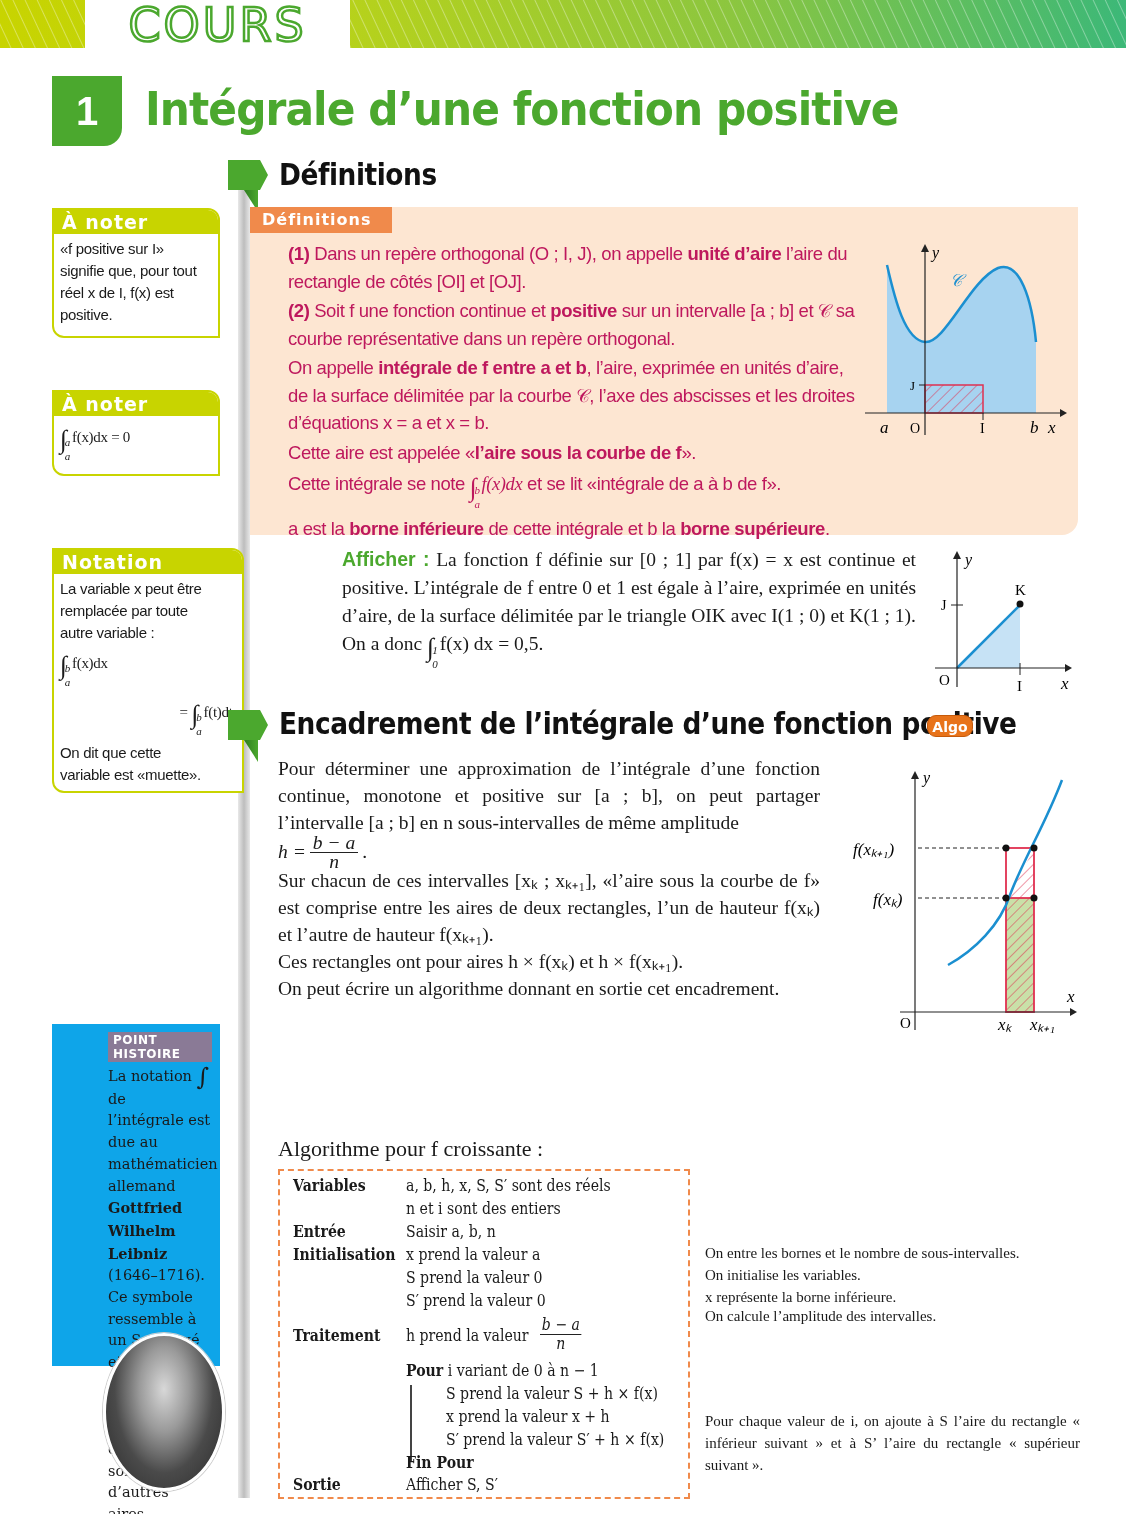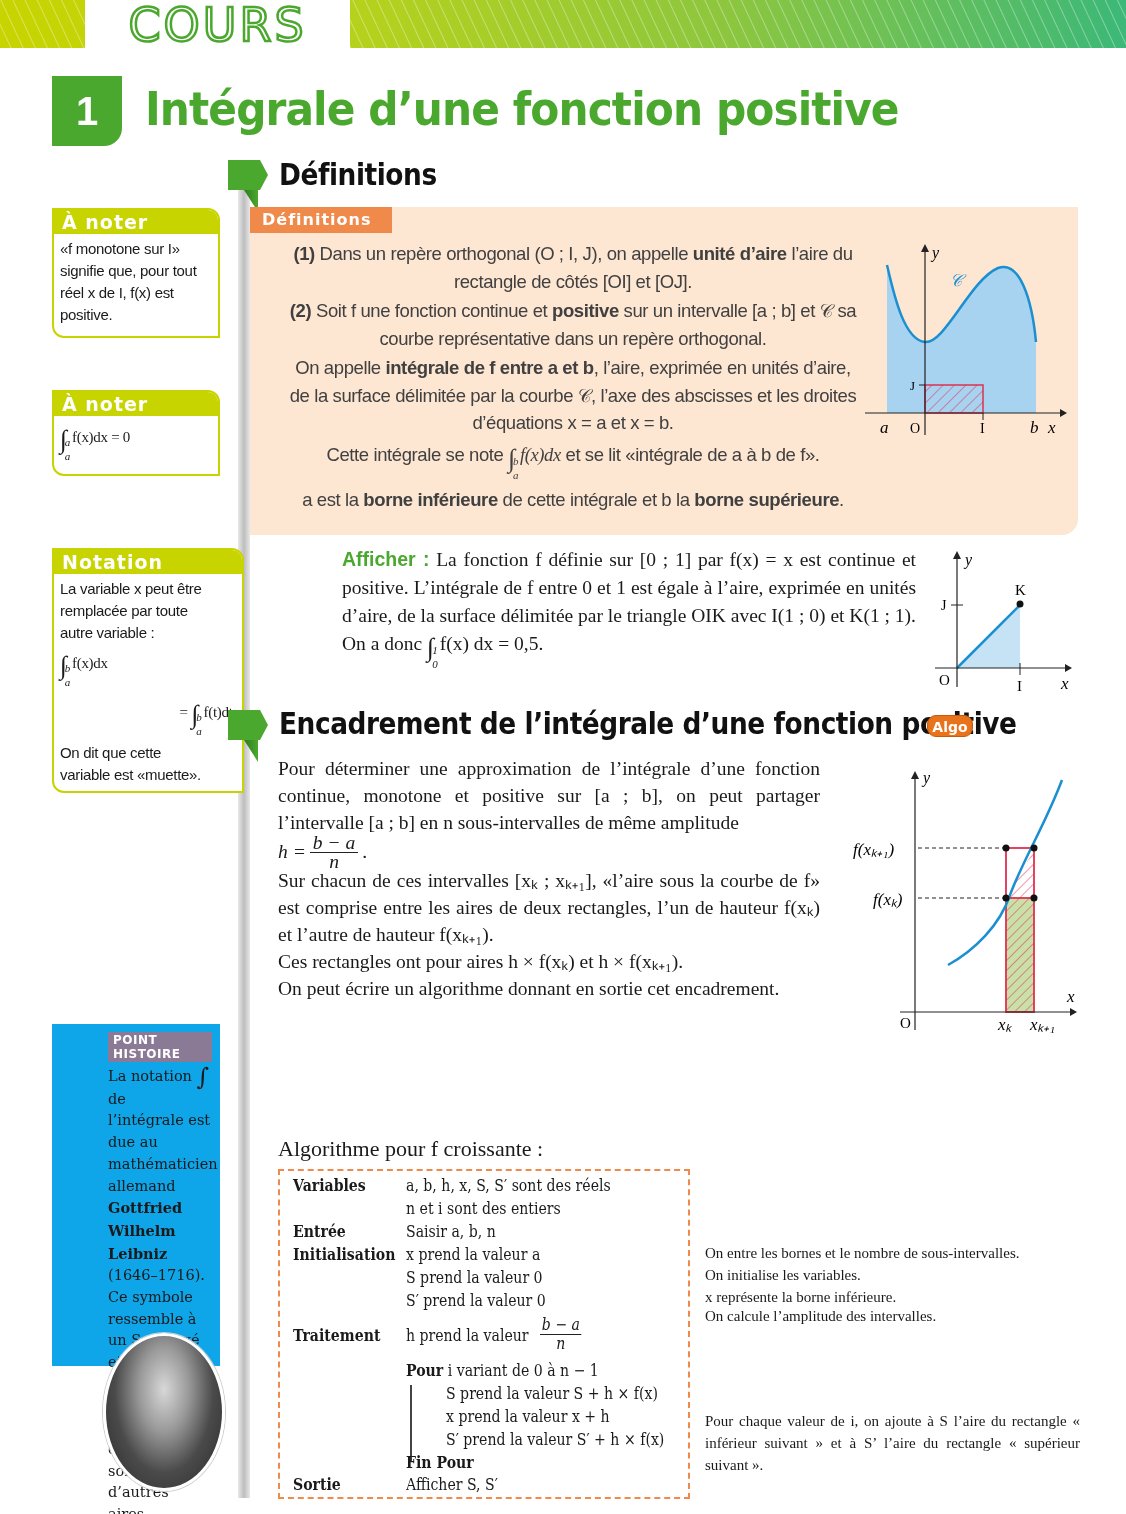--- a/index.html
+++ b/index.html
@@ -82,21 +82,21 @@
   }
   
   .def-box {
     left: 250px; top: 207px; width: 828px; height: 328px; background: #fde6d2; border-radius: 0 0 16px 0;
   }
   .def-head {
     left: 250px; top: 207px; width: 142px; height: 26px; background: #f08a4b; color: #fff;
     font-family: "DejaVu Sans", sans-serif; font-weight: bold; font-size: 16px; letter-spacing: 1px;
     padding-left: 12px; line-height: 26px;
   }
-  .def-text { left: 288px; top: 240px; width: 570px; font-size: 18.5px; line-height: 27.5px; color: #404040; letter-spacing: -0.4px; text-align: center; }
+  .def-text { left: 288px; top: 240px; width: 570px; font-size: 18.5px; line-height: 27.5px; color: #be185d; letter-spacing: -0.4px; }
   .def-text p { margin-bottom: 2px; }
   .def-text b { font-weight: bold; }
   
   .ex-text { left: 342px; top: 545px; width: 574px; font-family: "Liberation Serif", serif; font-size: 19.5px; line-height: 28px; text-align: justify; color: #1a1a1a; }
   .ex-label { color: #4ba82e; font-family: "Liberation Sans", sans-serif; font-weight: bold; }
   
   .body-text { left: 278px; top: 756px; width: 542px; font-family: "Liberation Serif", serif; font-size: 19.5px; line-height: 26.8px; text-align: justify; color: #1a1a1a; }
   .algo-tag {
     left: 927px; top: 715px; width: 46px; height: 22px; background: #e8731a; border-radius: 9px;
     color: #fff; font-weight: bold; font-size: 14px; text-align: center; line-height: 22px; font-family: "DejaVu Sans", sans-serif;
@@ -128,21 +128,21 @@
 
 <div class="abs sec-marker" style="left:228px; top:160px;">
     <div class="flag"></div>
     <div class="tail"></div>
   </div>
 <div class="abs sec-title" style="left:279px; top:157px;">Définitions</div>
 
 <div class="abs note-box" style="left:52px; top:208px; width:168px; height:130px;">
   <div class="note-head">À noter</div>
   <div class="note-body">
-    <div>«f monotone sur I»</div>
+    <div>«f positive sur I»</div>
     <div>signifie que, pour tout</div>
     <div>réel x de I, f(x) est</div>
     <div>positive.</div>
   </div>
 </div>
 
 <div class="abs note-box" style="left:52px; top:390px; width:168px; height:86px;">
   <div class="note-head">À noter</div>
   <div class="note-body" style="padding-top:10px;">
     <span class="intg">∫</span><span class="lims">
@@ -179,20 +179,21 @@
   </div>
 </div>
 <div class="abs portrait" title="Portrait de Leibniz"></div>
 
 <div class="abs def-box"></div>
 <div class="abs def-head">Définitions</div>
 <div class="abs def-text">
   <p><b>(1)</b> <span>Dans un repère orthogonal (O ; I, J), on appelle</span> <b>unité d’aire</b> <span>l’aire du rectangle de côtés [OI] et [OJ].</span></p>
   <p><b>(2)</b> <span>Soit f une fonction continue et</span> <b>positive</b> <span>sur un intervalle [a ; b] et 𝒞 sa courbe représentative dans un repère orthogonal.</span></p>
   <p><span>On appelle</span> <b>intégrale de f entre a et b</b><span>, l’aire, exprimée en unités d’aire, de la surface délimitée par la courbe 𝒞, l’axe des abscisses et les droites d’équations x = a et x = b.</span></p>
+  <p><span>Cette aire est appelée «</span><b>l’aire sous la courbe de f</b><span>».</span></p>
   <p style="margin-top:4px;"><span>Cette intégrale se note</span> <span class="intg">∫</span><span class="lims">
         <span>b</span>
         <span>a</span>
       </span><span class="math ital">f(x)dx</span> <span>et se lit «intégrale de a à b de f».</span></p>
   <p style="margin-top:4px;"><span>a est la</span> <b>borne inférieure</b> <span>de cette intégrale et b la</span> <b>borne supérieure</b><span>.</span></p>
 </div>
 
 <svg class="abs" style="left:860px; top:230px;" width="220" height="220">
   <defs>
     <pattern id="hatch" width="8" height="8" patternUnits="userSpaceOnUse" patternTransform="rotate(45)">

